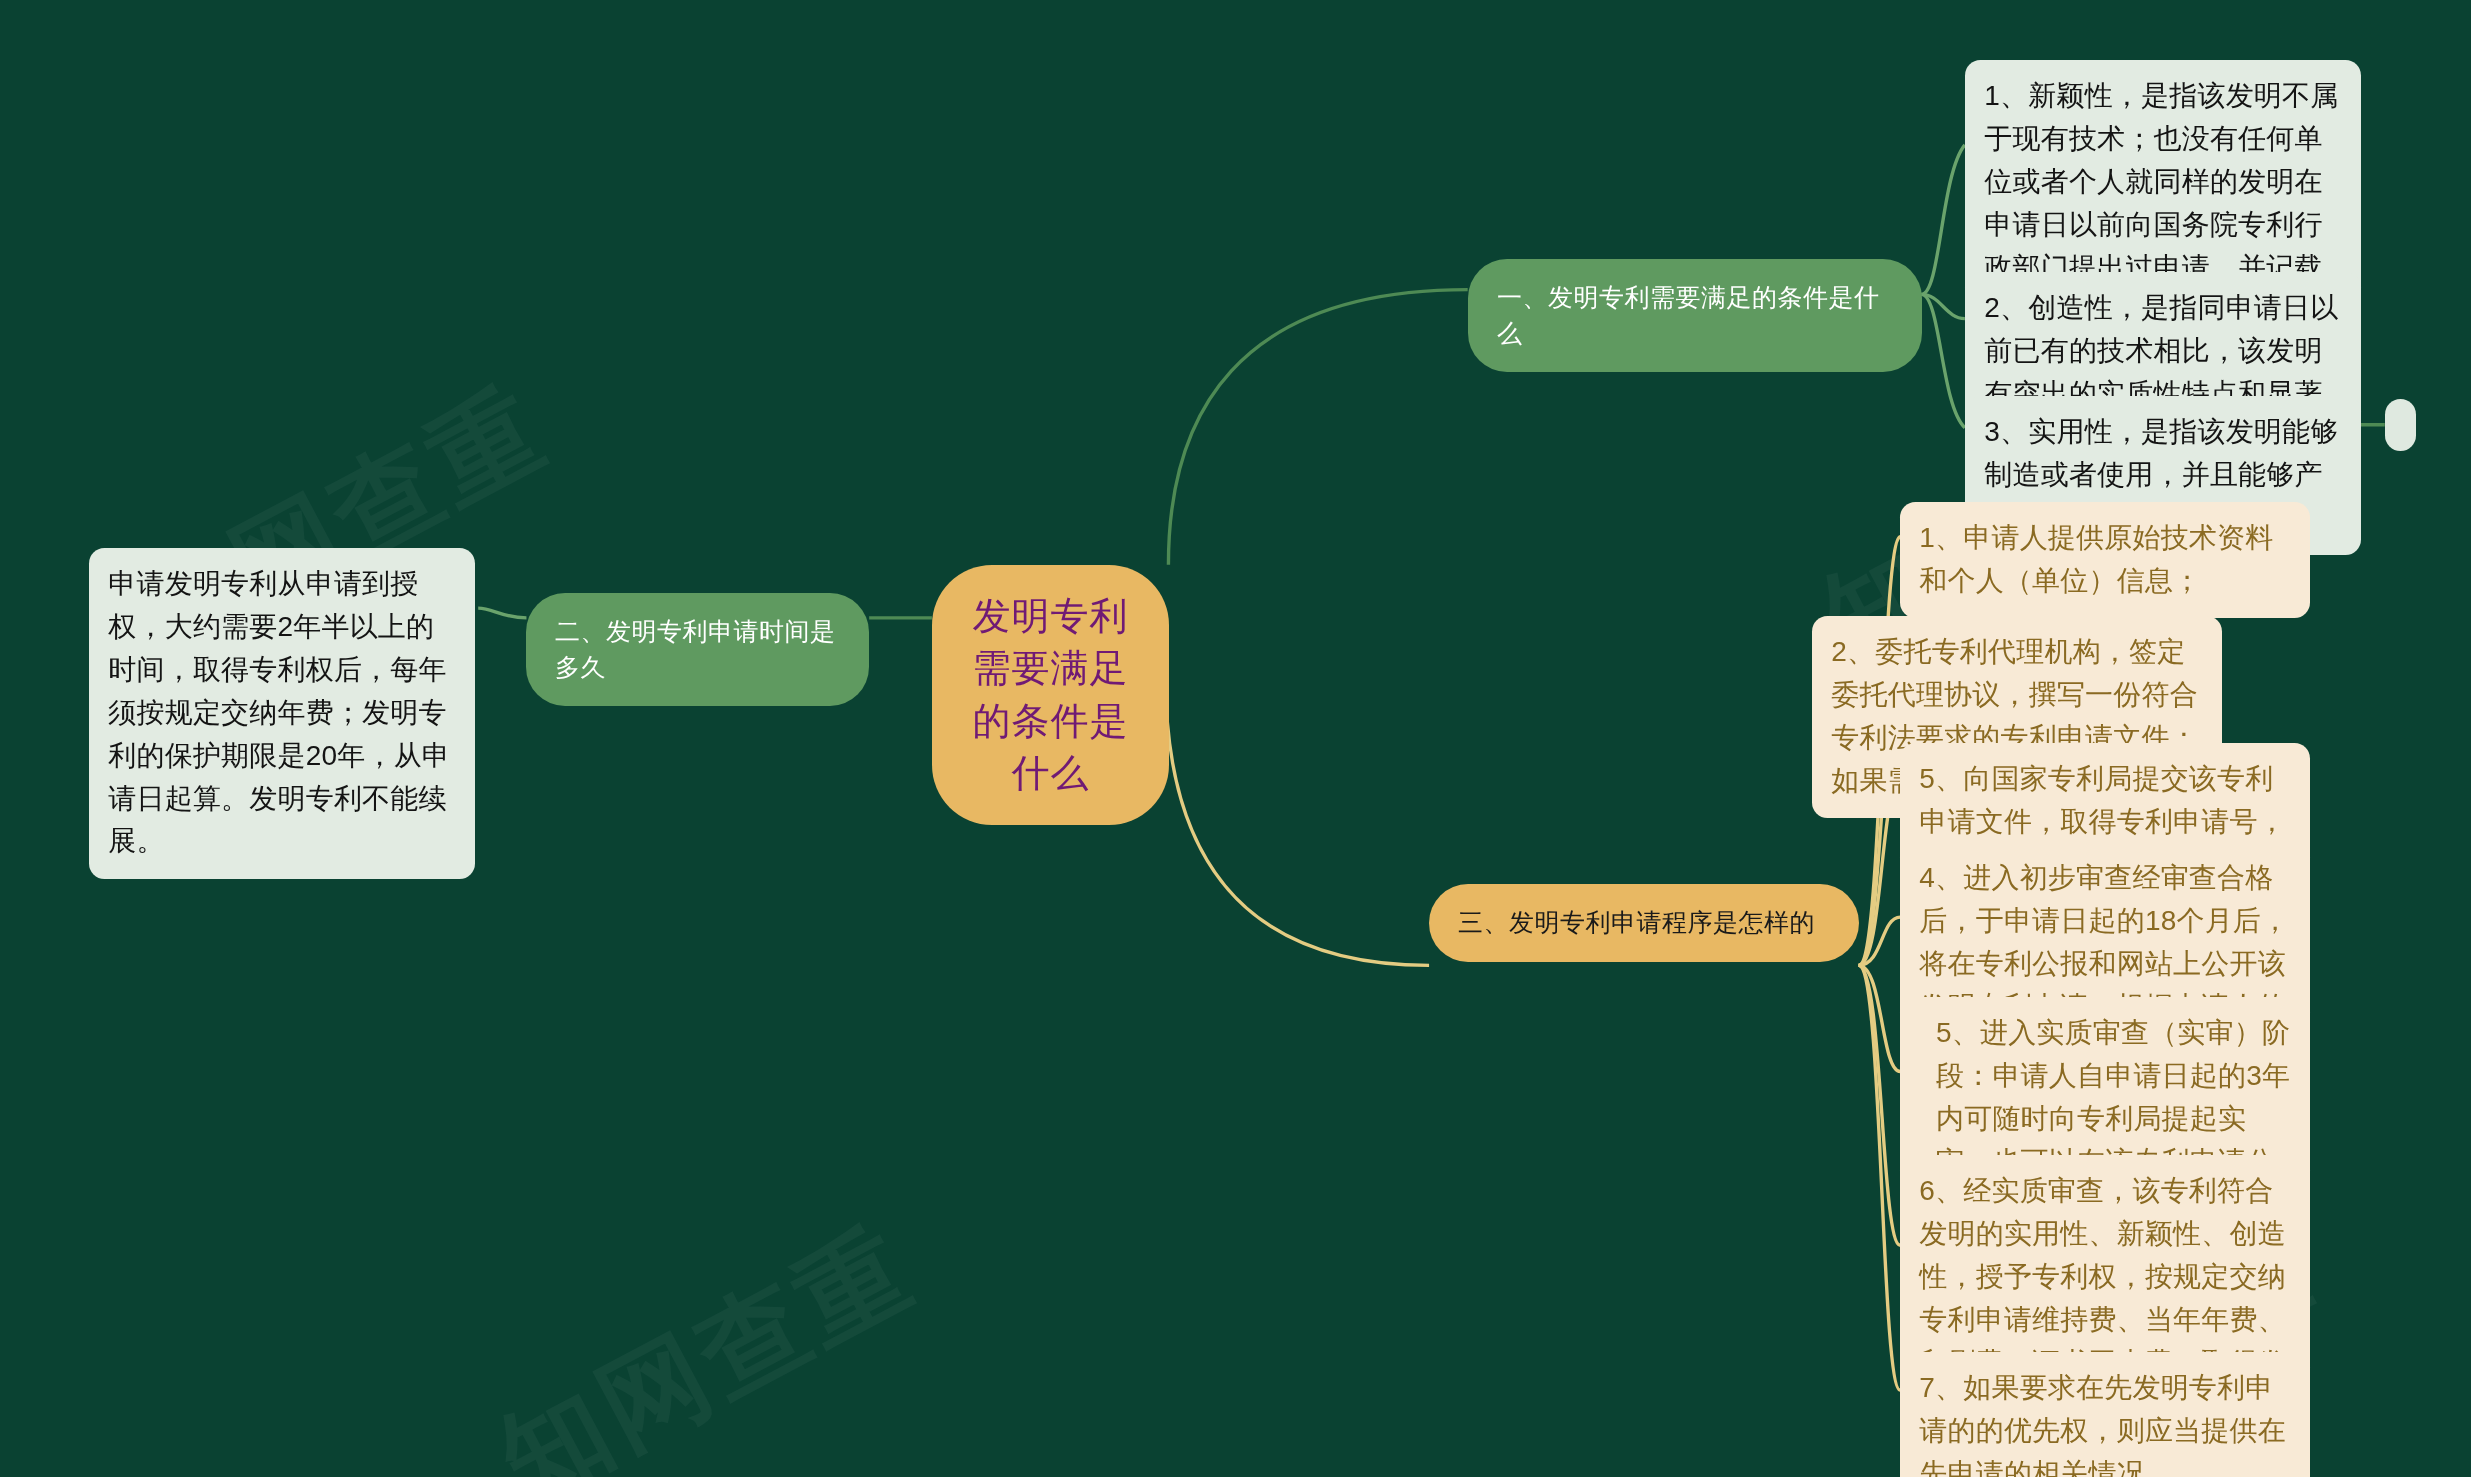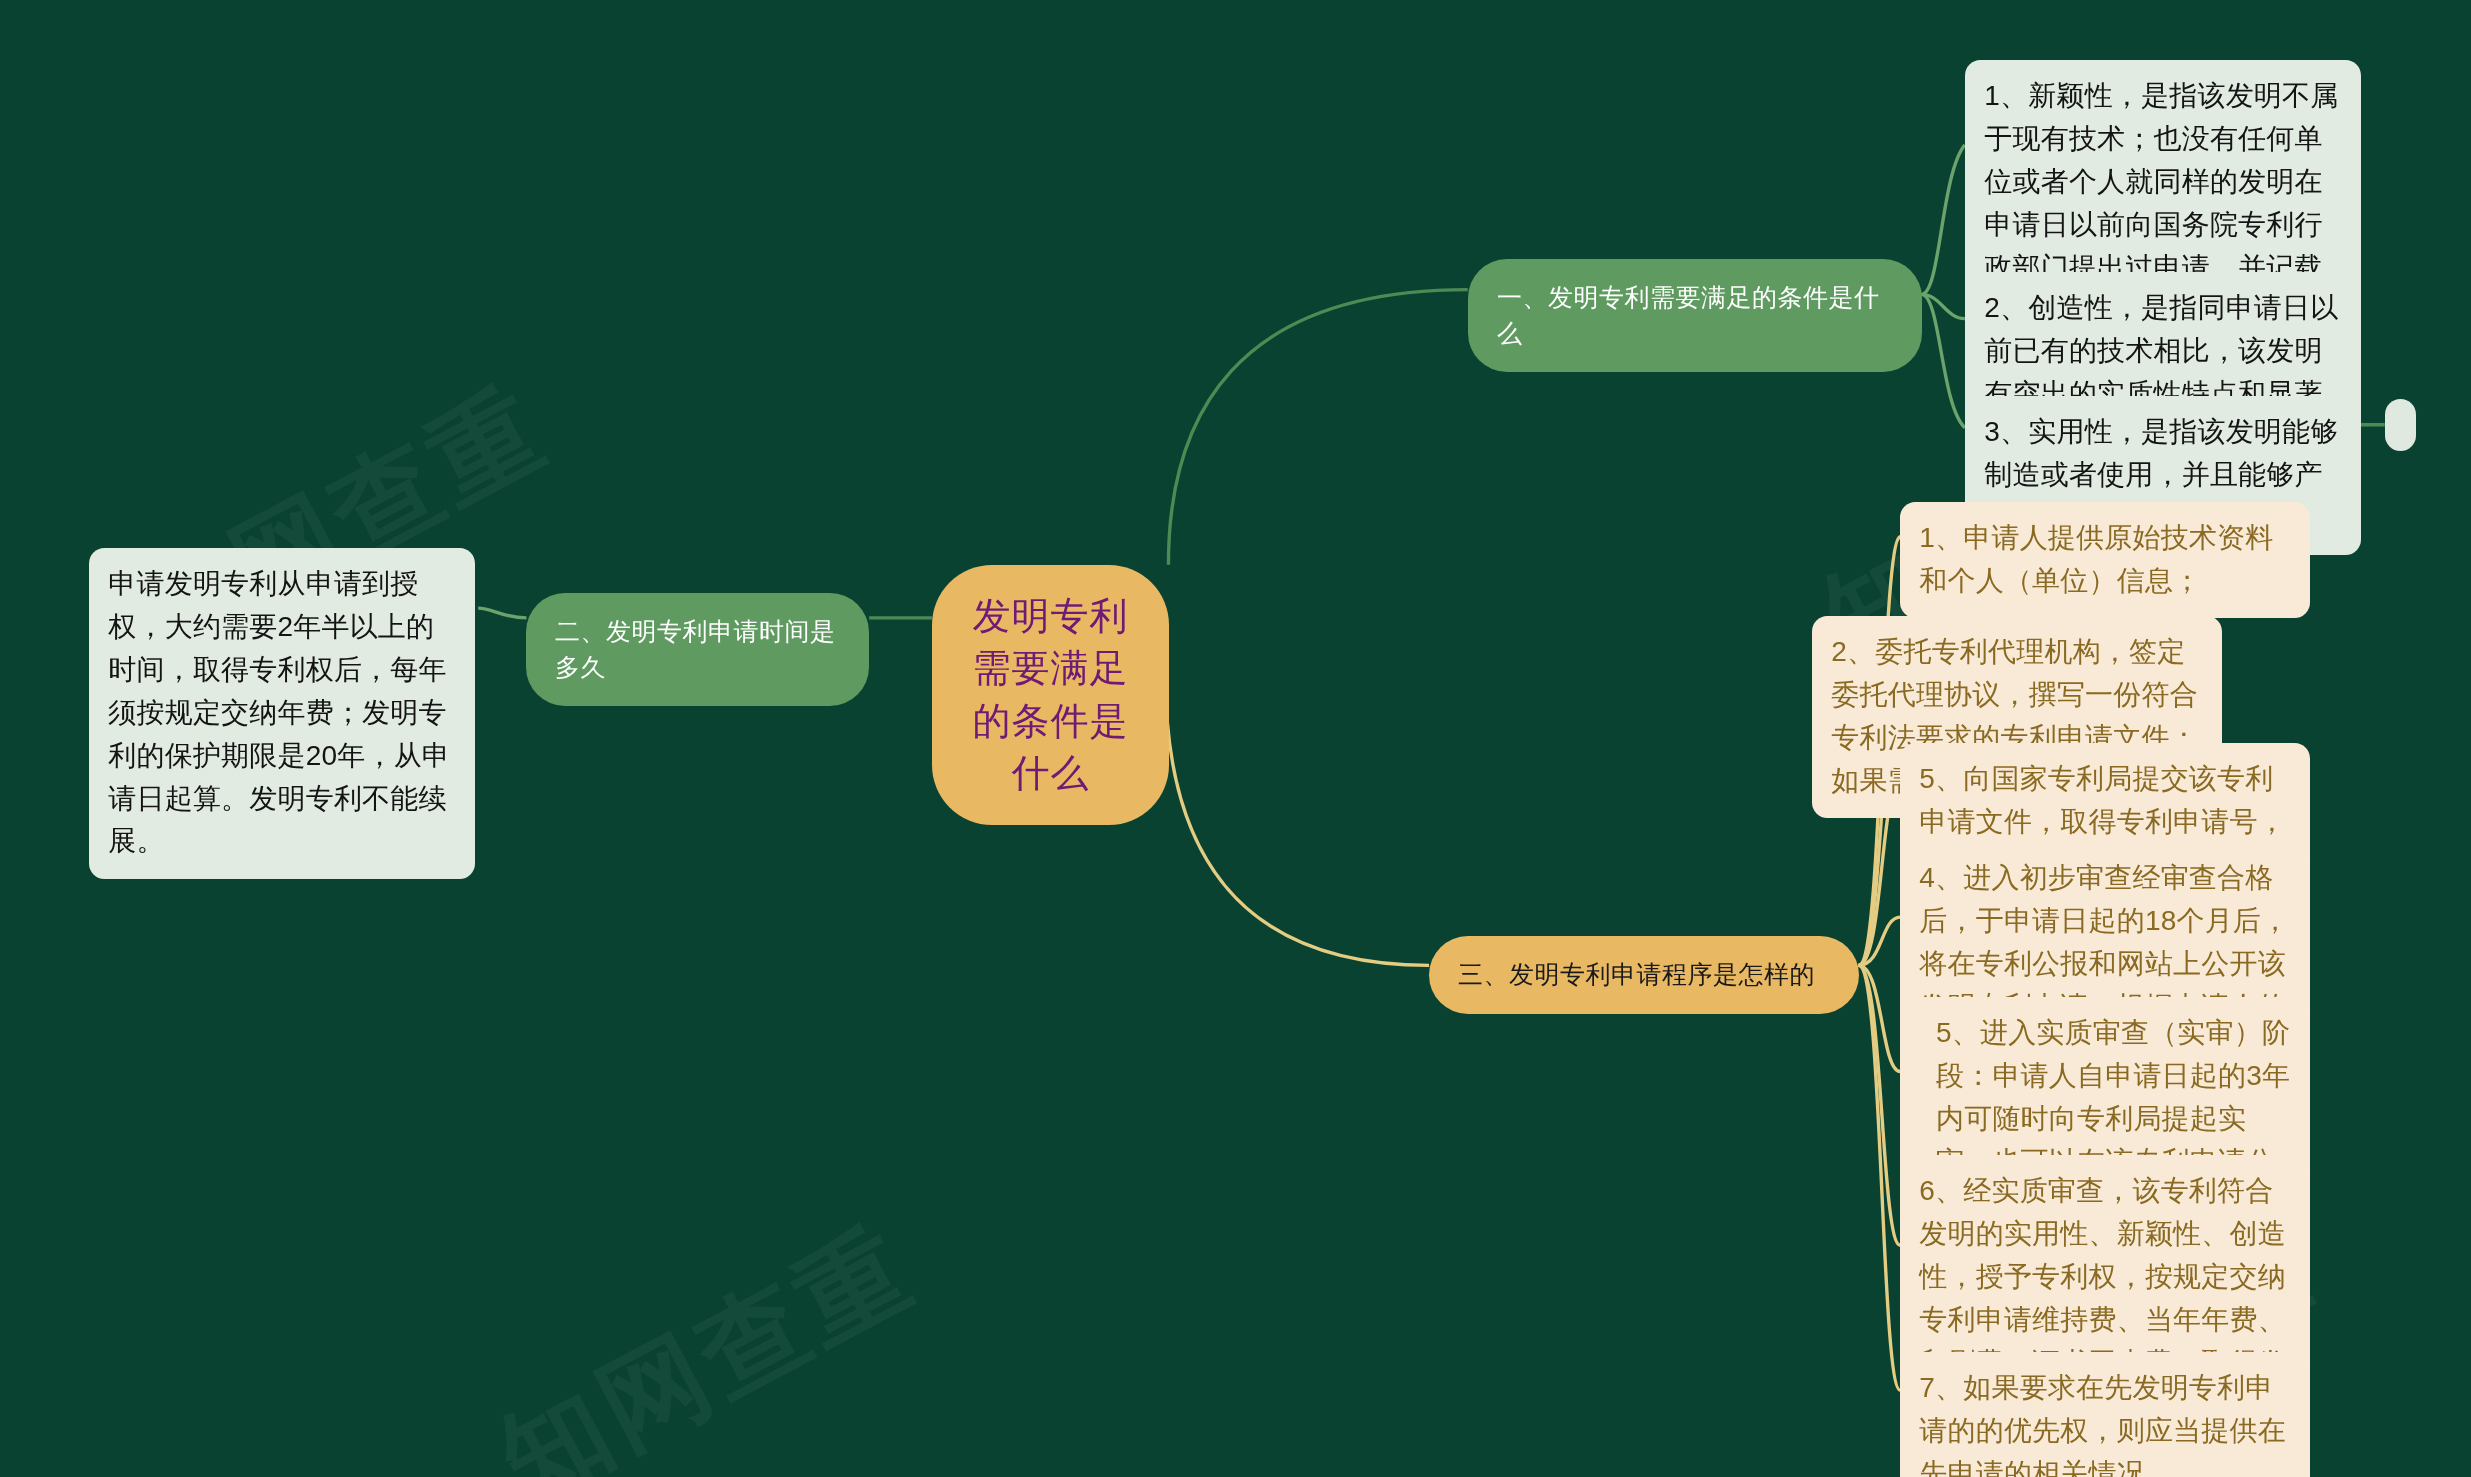--- a/index.html
+++ b/index.html
@@ -85,21 +85,21 @@
   <div class="node card sage" style="left:1965px;top:272px;width:396px;">2、创造性，是指同申请日以前已有的技术相比，该发明有突出的实质性特点和显著的进步。</div>
 
   <div class="node card sage" style="left:1965px;top:396px;width:396px;">3、实用性，是指该发明能够制造或者使用，并且能够产生积极效果。</div>
 
   <div class="node card empty" style="left:2385px;top:399px;width:31px;height:52px;padding:0;"></div>
 
   <div class="node branch green" style="left:526px;top:593px;width:343px;">二、发明专利申请时间是多久</div>
 
   <div class="node card sage" style="left:89px;top:548px;width:386px;">申请发明专利从申请到授权，大约需要2年半以上的时间，取得专利权后，每年须按规定交纳年费；发明专利的保护期限是20年，从申请日起算。发明专利不能续展。</div>
 
-  <div class="node branch orange" style="left:1429px;top:936px;width:430px;">三、发明专利申请程序是怎样的</div>
+  <div class="node branch orange" style="left:1429px;top:884px;width:430px;">三、发明专利申请程序是怎样的</div>
 
   <div class="node card cream" style="left:1900px;top:502px;width:410px;">1、申请人提供原始技术资料和个人（单位）信息；</div>
 
   <div class="node card cream" style="left:1812px;top:616px;width:410px;">2、委托专利代理机构，签定委托代理协议，撰写一份符合专利法要求的专利申请文件；如果需 要，可先行检索</div>
 
   <div class="node card cream" style="left:1900px;top:743px;width:410px;">5、向国家专利局提交该专利申请文件，取得专利申请号，并按规定交纳专利申请费用；</div>
 
   <div class="node card cream" style="left:1900px;top:842px;width:410px;">4、进入初步审查经审查合格后，于申请日起的18个月后，将在专利公报和网站上公开该发明专利申请；根据申请人的要求，也可以在申请日起的15个月内随时要求提前公开；</div>
 
   <div class="node card cream" style="left:1900px;top:997px;width:410px;padding-left:36px;">5、进入实质审查（实审）阶段：申请人自申请日起的3年内可随时向专利局提起实审，也可以在该专利申请公开后提起实审，提起实审须按规定交纳专利实审费用；</div>

